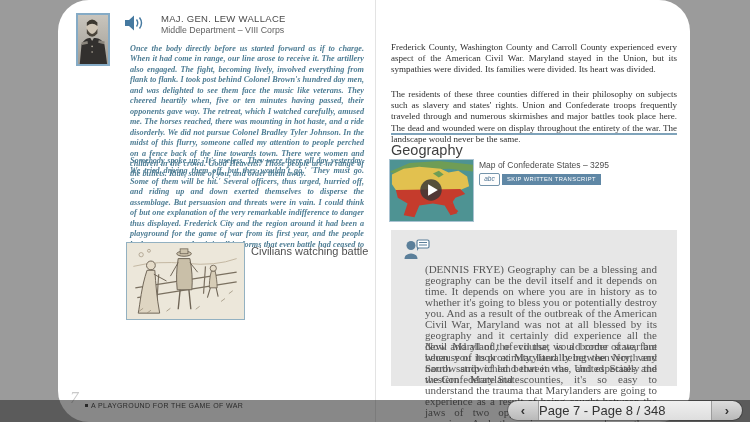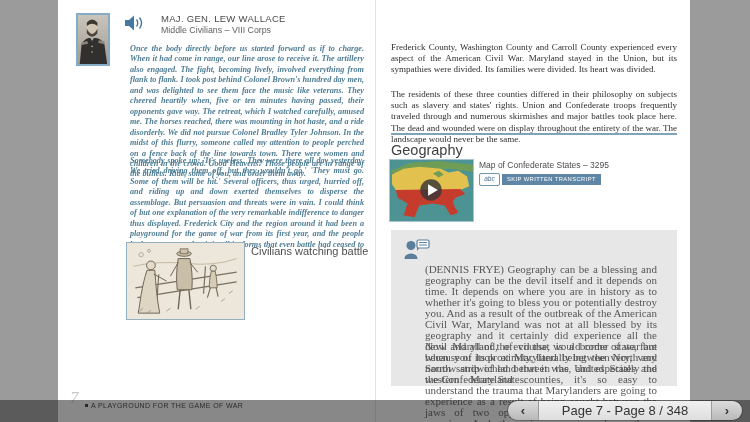--- a/index.html
+++ b/index.html
@@ -1,19 +1,19 @@
 <!DOCTYPE html>
 <html><head>
 <meta charset="utf-8">
 <style>
   * { margin:0; padding:0; box-sizing:border-box; }
   html,body { width:750px; height:422px; }
   body { font-family:"Liberation Sans", sans-serif; background:#9b9b9b; }
   .stage { position:relative; width:750px; height:422px; background:#9b9b9b; overflow:hidden; }
-  .book { position:absolute; left:58px; top:0; width:632px; height:422px; background:#ffffff; display:flex; }
+  .book { position:absolute; left:58px; top:0; width:632px; height:422px; background:#ffffff; display:flex;border-radius:31px; }
   .page { position:relative; height:422px; }
   .page-left { width:318px; border-right:1px solid #e3e3e3; }
   .page-right { width:314px;margin-top:32px; }
 
   
   .portrait { position:absolute; left:18px; top:13px; width:34px; height:53px;
               border:2px solid #85abc6; background:#b8b4ac; }
   .portrait svg { display:block; width:100%; height:100%; }
   .speaker { position:absolute; left:66px; top:15px; width:19px; height:16px; cursor:pointer; }
   .hdr-title { position:absolute; left:103px; top:13px; font-size:9.5px; color:#4a4a4a; letter-spacing:.3px; }
@@ -59,21 +59,21 @@
 
   
   .bottom-bar { position:absolute; left:0; top:400px; width:750px; height:22px;
                 background:rgba(38,38,38,0.55); z-index:5; }
   .nav-pill { position:absolute; left:508px; top:401px; width:234px; height:19px; z-index:6;
               display:flex; border-radius:10px; overflow:hidden;
               box-shadow:0 0 0 1px rgba(0,0,0,0.25); }
   .nav-btn { width:30px; background:linear-gradient(#dcdcdc,#b9b9b9); border:none; cursor:pointer;
              font-size:13px; font-weight:bold; color:#333; line-height:19px; text-align:center; padding:0; }
   .nav-label { flex:1; background:linear-gradient(#f0f0f0,#dedede); border-left:1px solid #9d9d9d;
-               border-right:1px solid #9d9d9d; font-size:13px; color:#333; text-align:center;
+               border-right:1px solid #9d9d9d; font-size:13px; color:#333; text-align:left;
                line-height:19px; white-space:nowrap; }
 </style>
 </head>
 <body>
 
 <div class="stage">
   <div class="book">
 
     <div class="page page-left">
 
@@ -98,21 +98,21 @@
       </div>
 
       <span class="speaker">
         <svg viewBox="0 0 19 16" width="19" height="16">
           <path d="M1,5 h4 l5,-4.5 v15 l-5,-4.5 h-4 z" fill="#4579a0"></path>
           <path d="M12.5,4.5 q2.5,3.5 0,7" stroke="#4579a0" stroke-width="1.4" fill="none"></path>
           <path d="M15.5,2.5 q4,5.5 0,11" stroke="#4579a0" stroke-width="1.4" fill="none"></path>
         </svg>
       </span>
       <div class="hdr-title">MAJ. GEN. LEW WALLACE</div>
-      <div class="hdr-sub">Middle Civilians – VIII Corps</div>
+      <div class="hdr-sub">Middle Department – VIII Corps</div>
 
       <div class="lp-body">
         <p class="lp-p1">Once the body directly before us started forward as if to charge. When it had come in range, our line arose to receive it. The artillery also engaged. The fight, becoming lively, involved everything from flank to flank. I took post behind Colonel Brown's hundred day men, and was delighted to see them face the music like veterans. They cheered heartily when, five or ten minutes having passed, their opponents gave way. The retreat, which I watched carefully, amused me. The horses reached, there was mounting in hot haste, and a ride disorderly. We did not pursue Colonel Bradley Tyler Johnson. In the midst of this flurry, someone called my attention to people perched on a fence back of the line towards town. There were women and children in the crowd. Good Heavens! Those people are in range of the bullets. Ride, some of you, and order them away.</p>
         <p class="lp-p2">Somebody spoke up: 'It's useless. They were there all day yesterday. We tried driving them off, but they wouldn't go.' 'They must go. Some of them will be hit.' Several officers, thus urged, hurried off, and riding up and down exerted themselves to disperse the assemblage. But persuasion and threats were in vain. I could think of but one explanation of the very remarkable indifference to danger thus displayed. Frederick City and the region around it had been a playground for the game of war from its first year, and the people had grown so used to it in all its forms that even battle had ceased to have terrors for them.</p>
       </div>
 
       <div class="illus">
         <svg viewBox="0 0 119 78">
           <rect width="119" height="78" fill="#ece7da"></rect>
           <path d="M6,24 Q30,18 60,21 T112,16" stroke="#c2b6a0" stroke-width="1" fill="none"></path>

